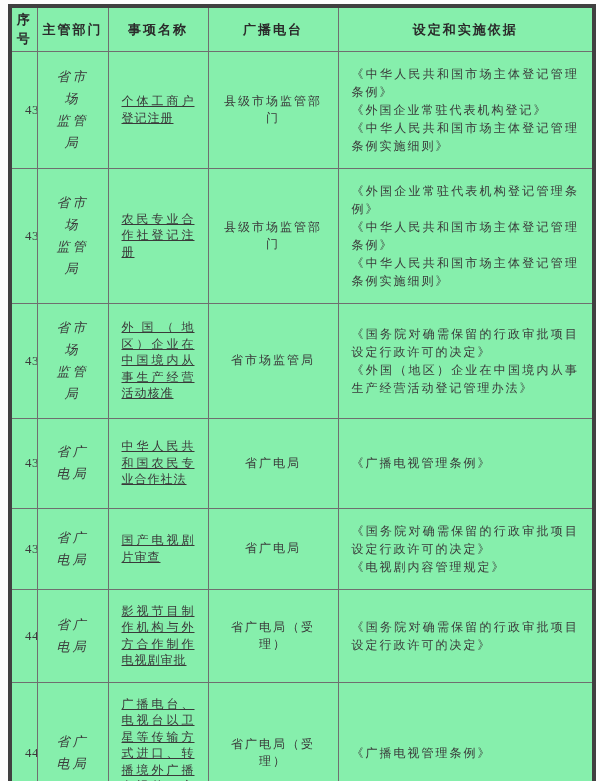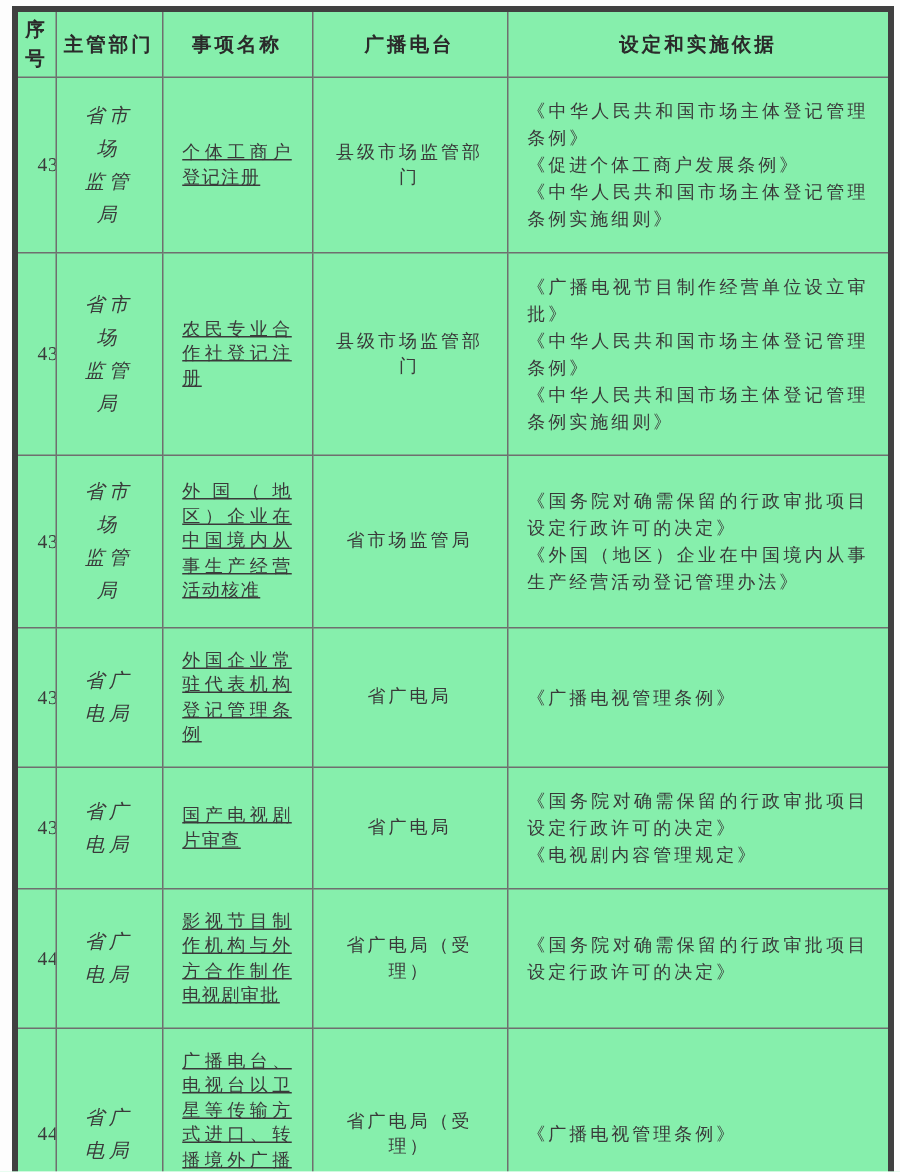--- a/index.html
+++ b/index.html
@@ -118,55 +118,55 @@
         <tr>
           <td class="c-no">434</td>
           <td class="c-dept">
             <div>省市场</div>
             <div>监管局</div>
           </td>
           <td class="c-item">个体工商户登记注册</td>
           <td class="c-agency">县级市场监管部门</td>
           <td class="c-basis">
             <div class="basis-line">《中华人民共和国市场主体登记管理条例》</div>
-            <div class="basis-line">《促进个体工商户发展条例》</div>
+            <div class="basis-line">《外国企业常驻代表机构登记》</div>
             <div class="basis-line">《中华人民共和国市场主体登记管理条例实施细则》</div>
           </td>
         </tr>
         <tr>
           <td class="c-no">435</td>
           <td class="c-dept">
             <div>省市场</div>
             <div>监管局</div>
           </td>
           <td class="c-item">农民专业合作社登记注册</td>
           <td class="c-agency">县级市场监管部门</td>
           <td class="c-basis">
-            <div class="basis-line">《广播电视节目制作经营单位设立审批》</div>
+            <div class="basis-line">《外国企业常驻代表机构登记管理条例》</div>
             <div class="basis-line">《中华人民共和国市场主体登记管理条例》</div>
             <div class="basis-line">《中华人民共和国市场主体登记管理条例实施细则》</div>
           </td>
         </tr>
         <tr>
           <td class="c-no">437</td>
           <td class="c-dept">
             <div>省市场</div>
             <div>监管局</div>
           </td>
           <td class="c-item">外国（地区）企业在中国境内从事生产经营活动核准</td>
           <td class="c-agency">省市场监管局</td>
           <td class="c-basis">
             <div class="basis-line">《国务院对确需保留的行政审批项目设定行政许可的决定》</div>
             <div class="basis-line">《外国（地区）企业在中国境内从事生产经营活动登记管理办法》</div>
           </td>
         </tr>
         <tr>
           <td class="c-no">438</td>
           <td class="c-dept">省广电局</td>
-          <td class="c-item">外国企业常驻代表机构登记管理条例</td>
+          <td class="c-item">中华人民共和国农民专业合作社法</td>
           <td class="c-agency">省广电局</td>
           <td class="c-basis">
             <div class="basis-line">《广播电视管理条例》</div>
           </td>
         </tr>
         <tr>
           <td class="c-no">439</td>
           <td class="c-dept">省广电局</td>
           <td class="c-item">国产电视剧片审查</td>
           <td class="c-agency">省广电局</td>

